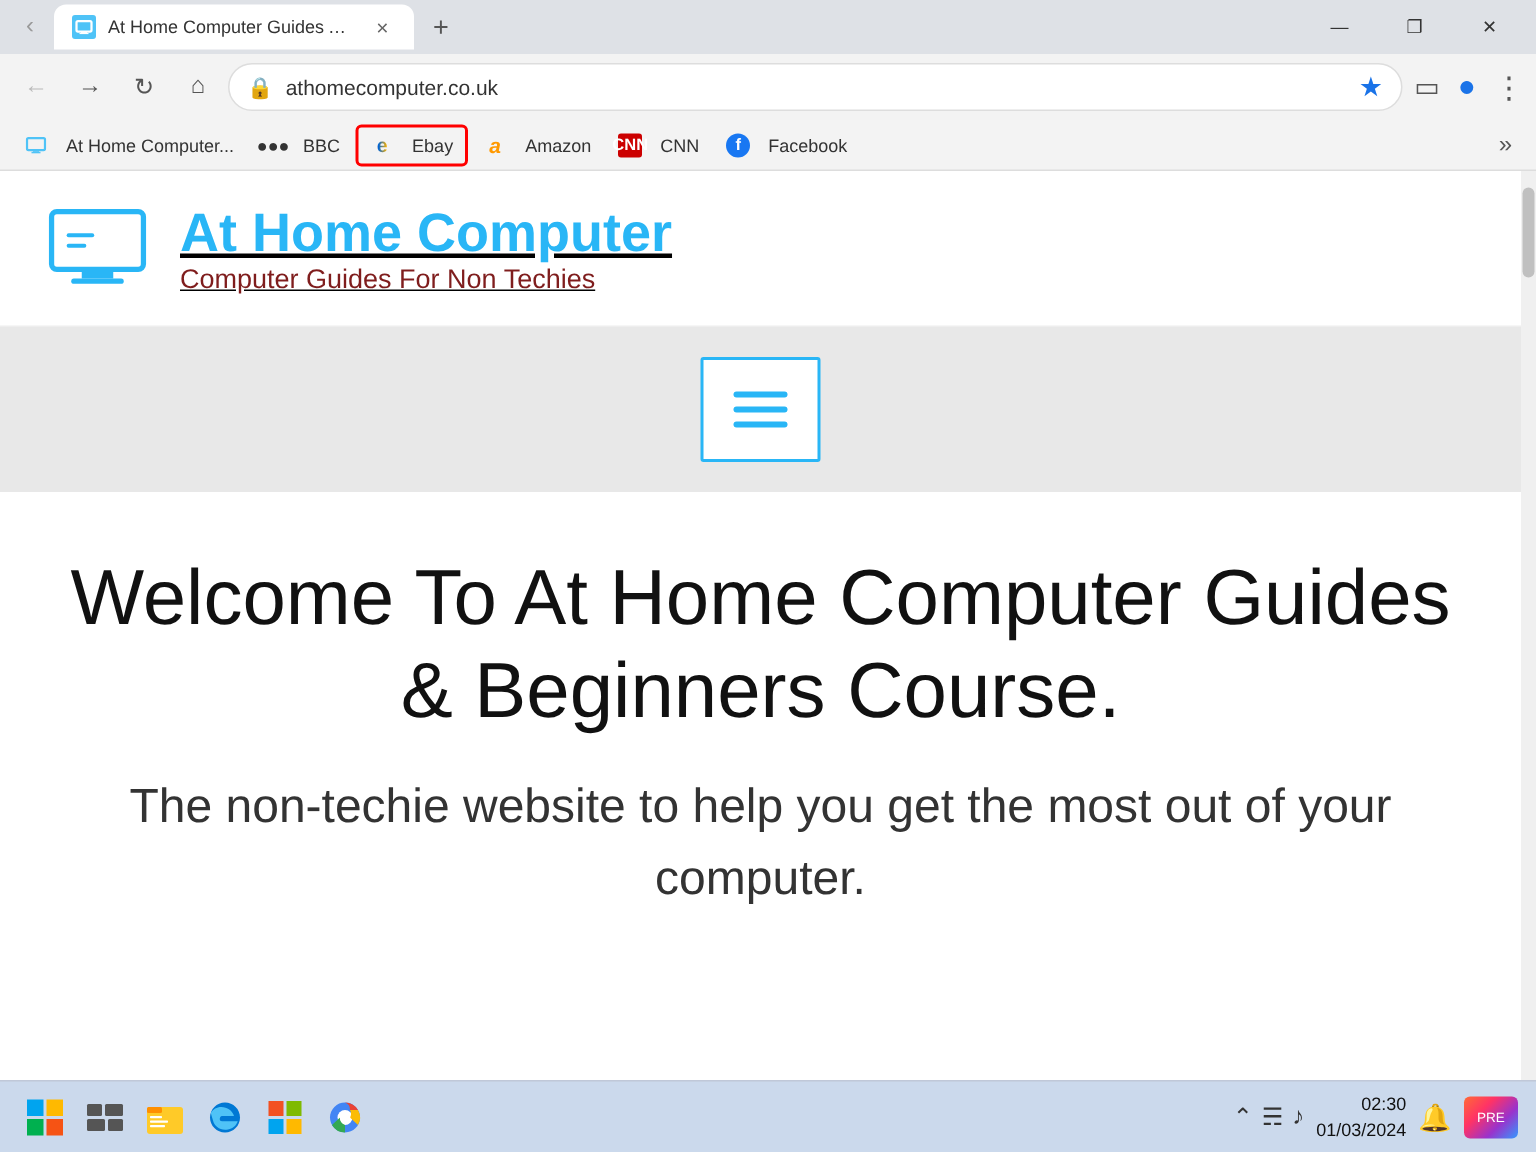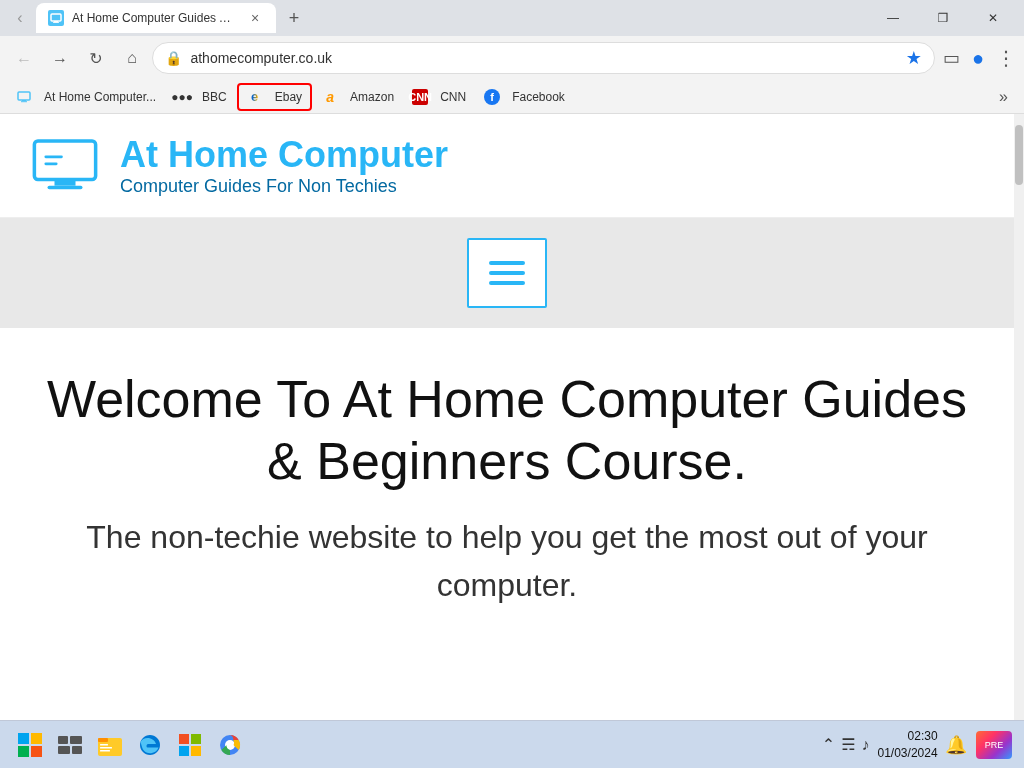--- a/index.html
+++ b/index.html
@@ -39,26 +39,26 @@
     .bookmark-icon { width: 16px; height: 16px; display: flex; align-items: center; justify-content: center; font-size: 12px; }
     .bookmarks-more { margin-left: auto; font-size: 16px; color: #555; cursor: pointer; padding: 4px 8px; }
 
     
     .browser-content-wrapper { display: flex; flex: 1; overflow: hidden; }
     .page-content { flex: 1; overflow-y: auto; background: white; }
     .scrollbar { width: 10px; background: #f0f0f0; position: relative; }
     .scrollbar-thumb { width: 8px; margin: 1px; height: 60px; background: #c0c0c0; border-radius: 4px; position: absolute; top: 10px; left: 0; }
 
     
-    .site-header { background: white; padding: 20px 30px; display: flex; align-items: center; gap: 20px; border-bottom: 1px solid #eee; }
+    .site-header { background: white; padding: 20px 30px; display: flex; align-items: center; gap: 20px; border-bottom: 1px solid #eee; text-decoration: underline; }
     .site-logo { display: flex; flex-direction: column; align-items: center; }
     .monitor-svg { width: 70px; height: 60px; }
     .site-title-group { display: flex; flex-direction: column; }
     .site-title { font-size: 36px; font-weight: 700; color: #29b6f6; }
-    .site-subtitle { font-size: 18px; color: #0369a1; }
+    .site-subtitle { font-size: 18px; color: #7f1d1d; }
 
     .nav-menu-section { background: #e8e8e8; display: flex; justify-content: center; align-items: center; padding: 20px 0; }
     .hamburger-btn { width: 80px; height: 70px; border: 2px solid #29b6f6; background: white; display: flex; align-items: center; justify-content: center; cursor: pointer; border-radius: 2px; }
     .hamburger-lines { display: flex; flex-direction: column; gap: 6px; }
     .hamburger-line { width: 36px; height: 4px; background: #29b6f6; border-radius: 2px; }
 
     .welcome-section { background: white; padding: 40px 30px; text-align: center; }
     .welcome-heading { font-size: 52px; font-weight: 400; color: #111; line-height: 1.2; margin-bottom: 20px; }
     .welcome-subtext { font-size: 32px; color: #333; line-height: 1.5; }
 

